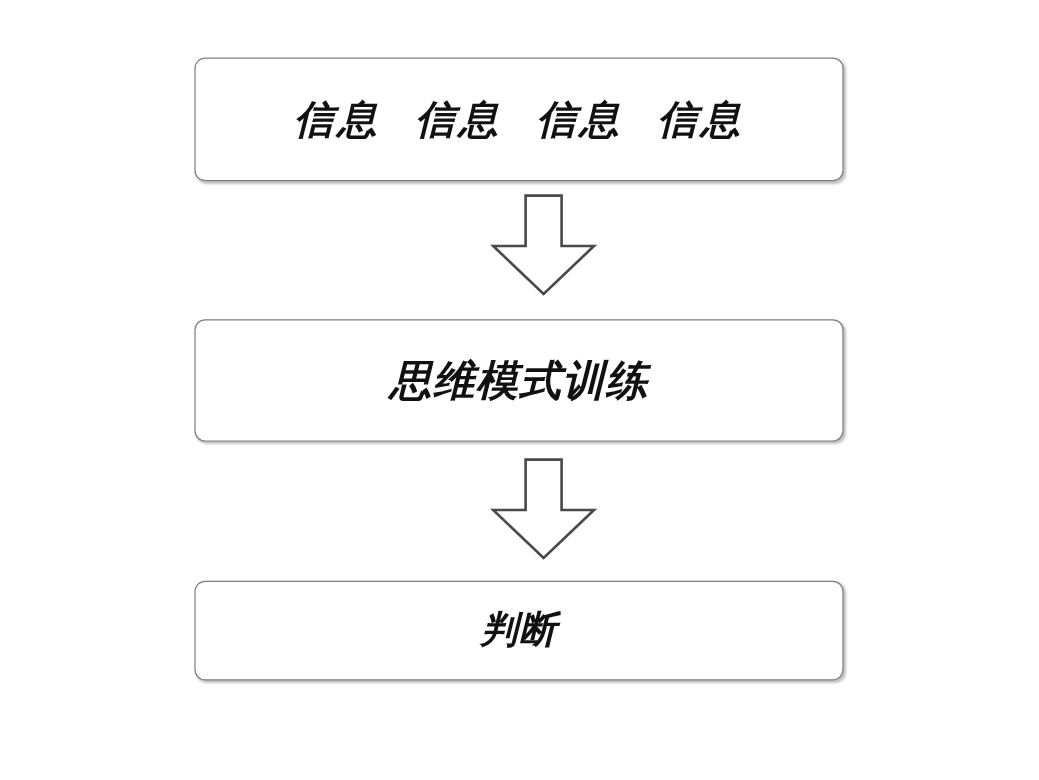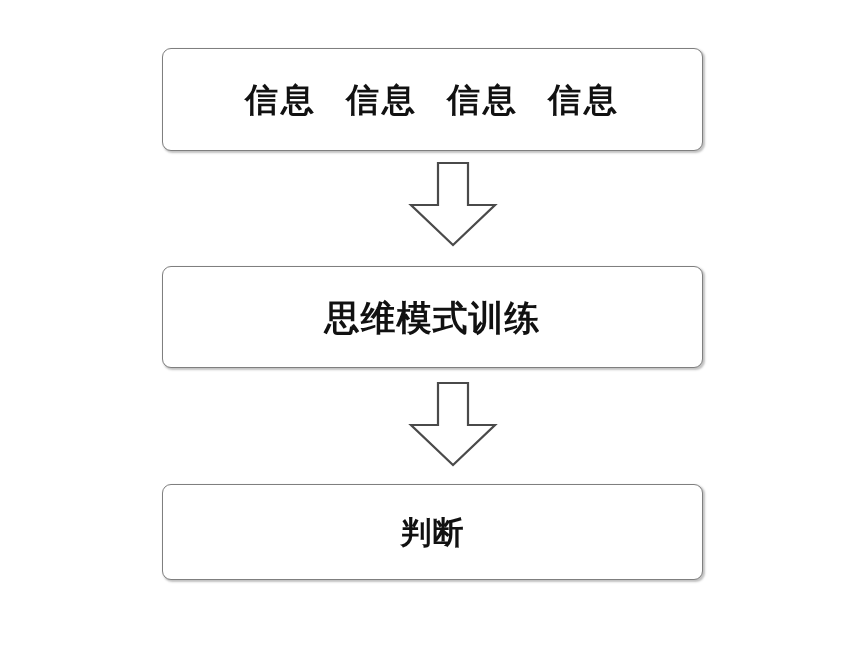--- a/index.html
+++ b/index.html
@@ -32,30 +32,31 @@
     border: 1.5px solid #7f7f7f;
     border-radius: 9px;
     box-shadow: 1.5px 1.5px 2px rgba(120,120,120,0.45);
     display: flex;
     align-items: center;
     justify-content: center;
   }
 
   #box-information { top: 48px;  height: 103px; }
   #box-training    { top: 266px; height: 102px; }
-  #box-judgement   { top: 484px; height: 96px; align-items: center;  }
+  #box-judgement   { top: 484px; height: 83px; align-items: center;  }
 
   .box-label {
     font-family: "DejaVu Serif", "Liberation Serif", serif;
     font-weight: bold;
     color: #111111;
     line-height: 1;
     text-align: center;
     white-space: pre;
     user-select: none;
+    font-style: italic;
   }
 
   #box-information .box-label {
     font-size: 33px;
     letter-spacing: 3px;
   }
   #box-training .box-label {
     font-size: 35px;
     letter-spacing: 1px;
   }

